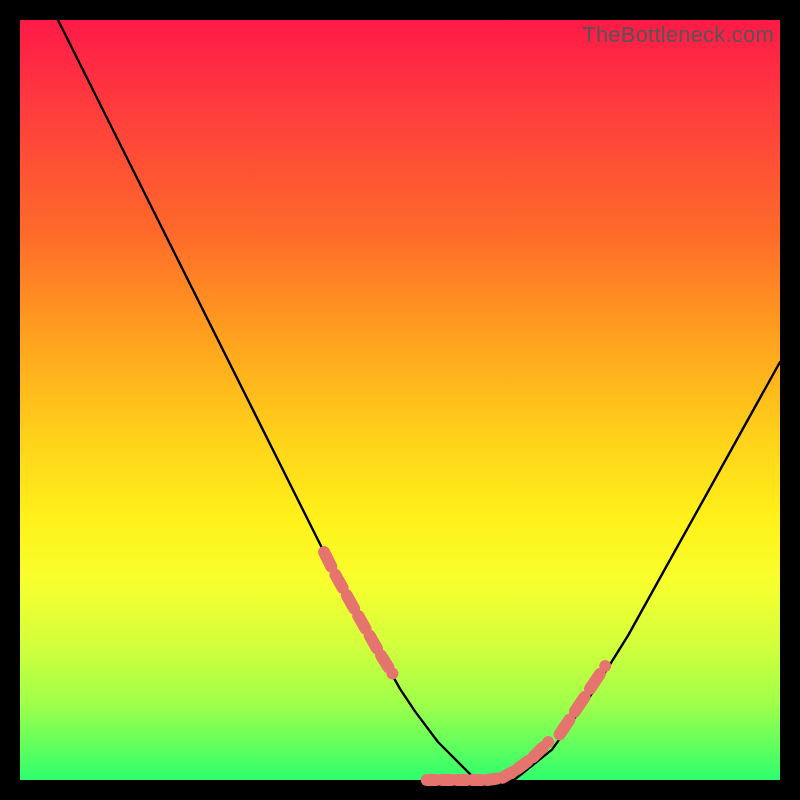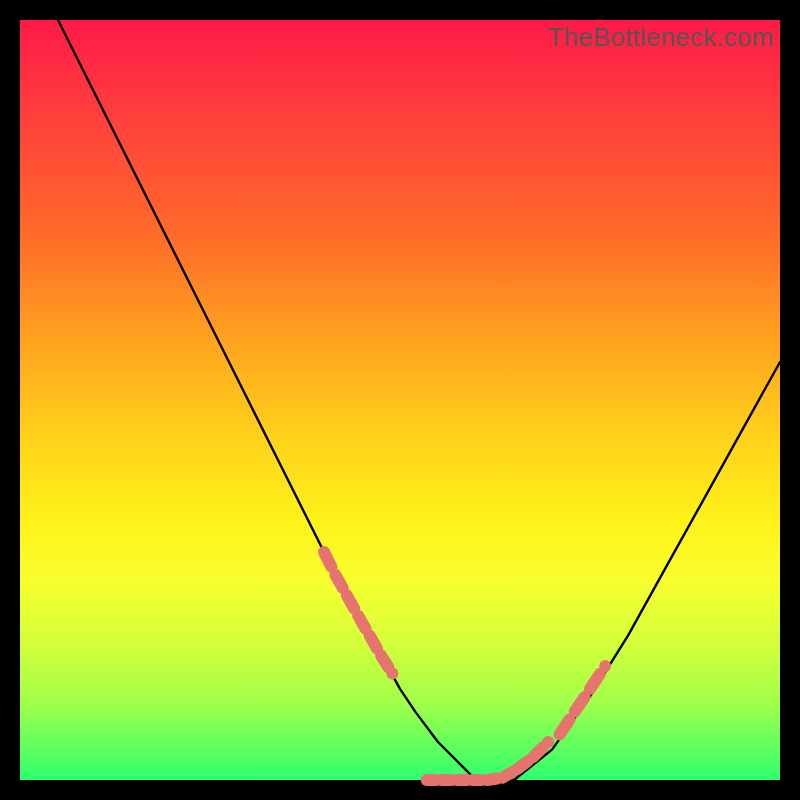--- a/index.html
+++ b/index.html
@@ -38,21 +38,21 @@
       #d4ff3b 82%,
       #9fff4a 90%,
       #2eff6e 100%
     );
   }
   .watermark {
     position: absolute;
     top: 2px;
     right: 6px;
     color: #555555;
-    font-size: 26px;
+    font-size: 22px;
     font-weight: 500;
     letter-spacing: 0.2px;
     user-select: none;
   }
   svg.curve-layer {
     position: absolute;
     left: 0;
     top: 0;
     width: 760px;
     height: 760px;

